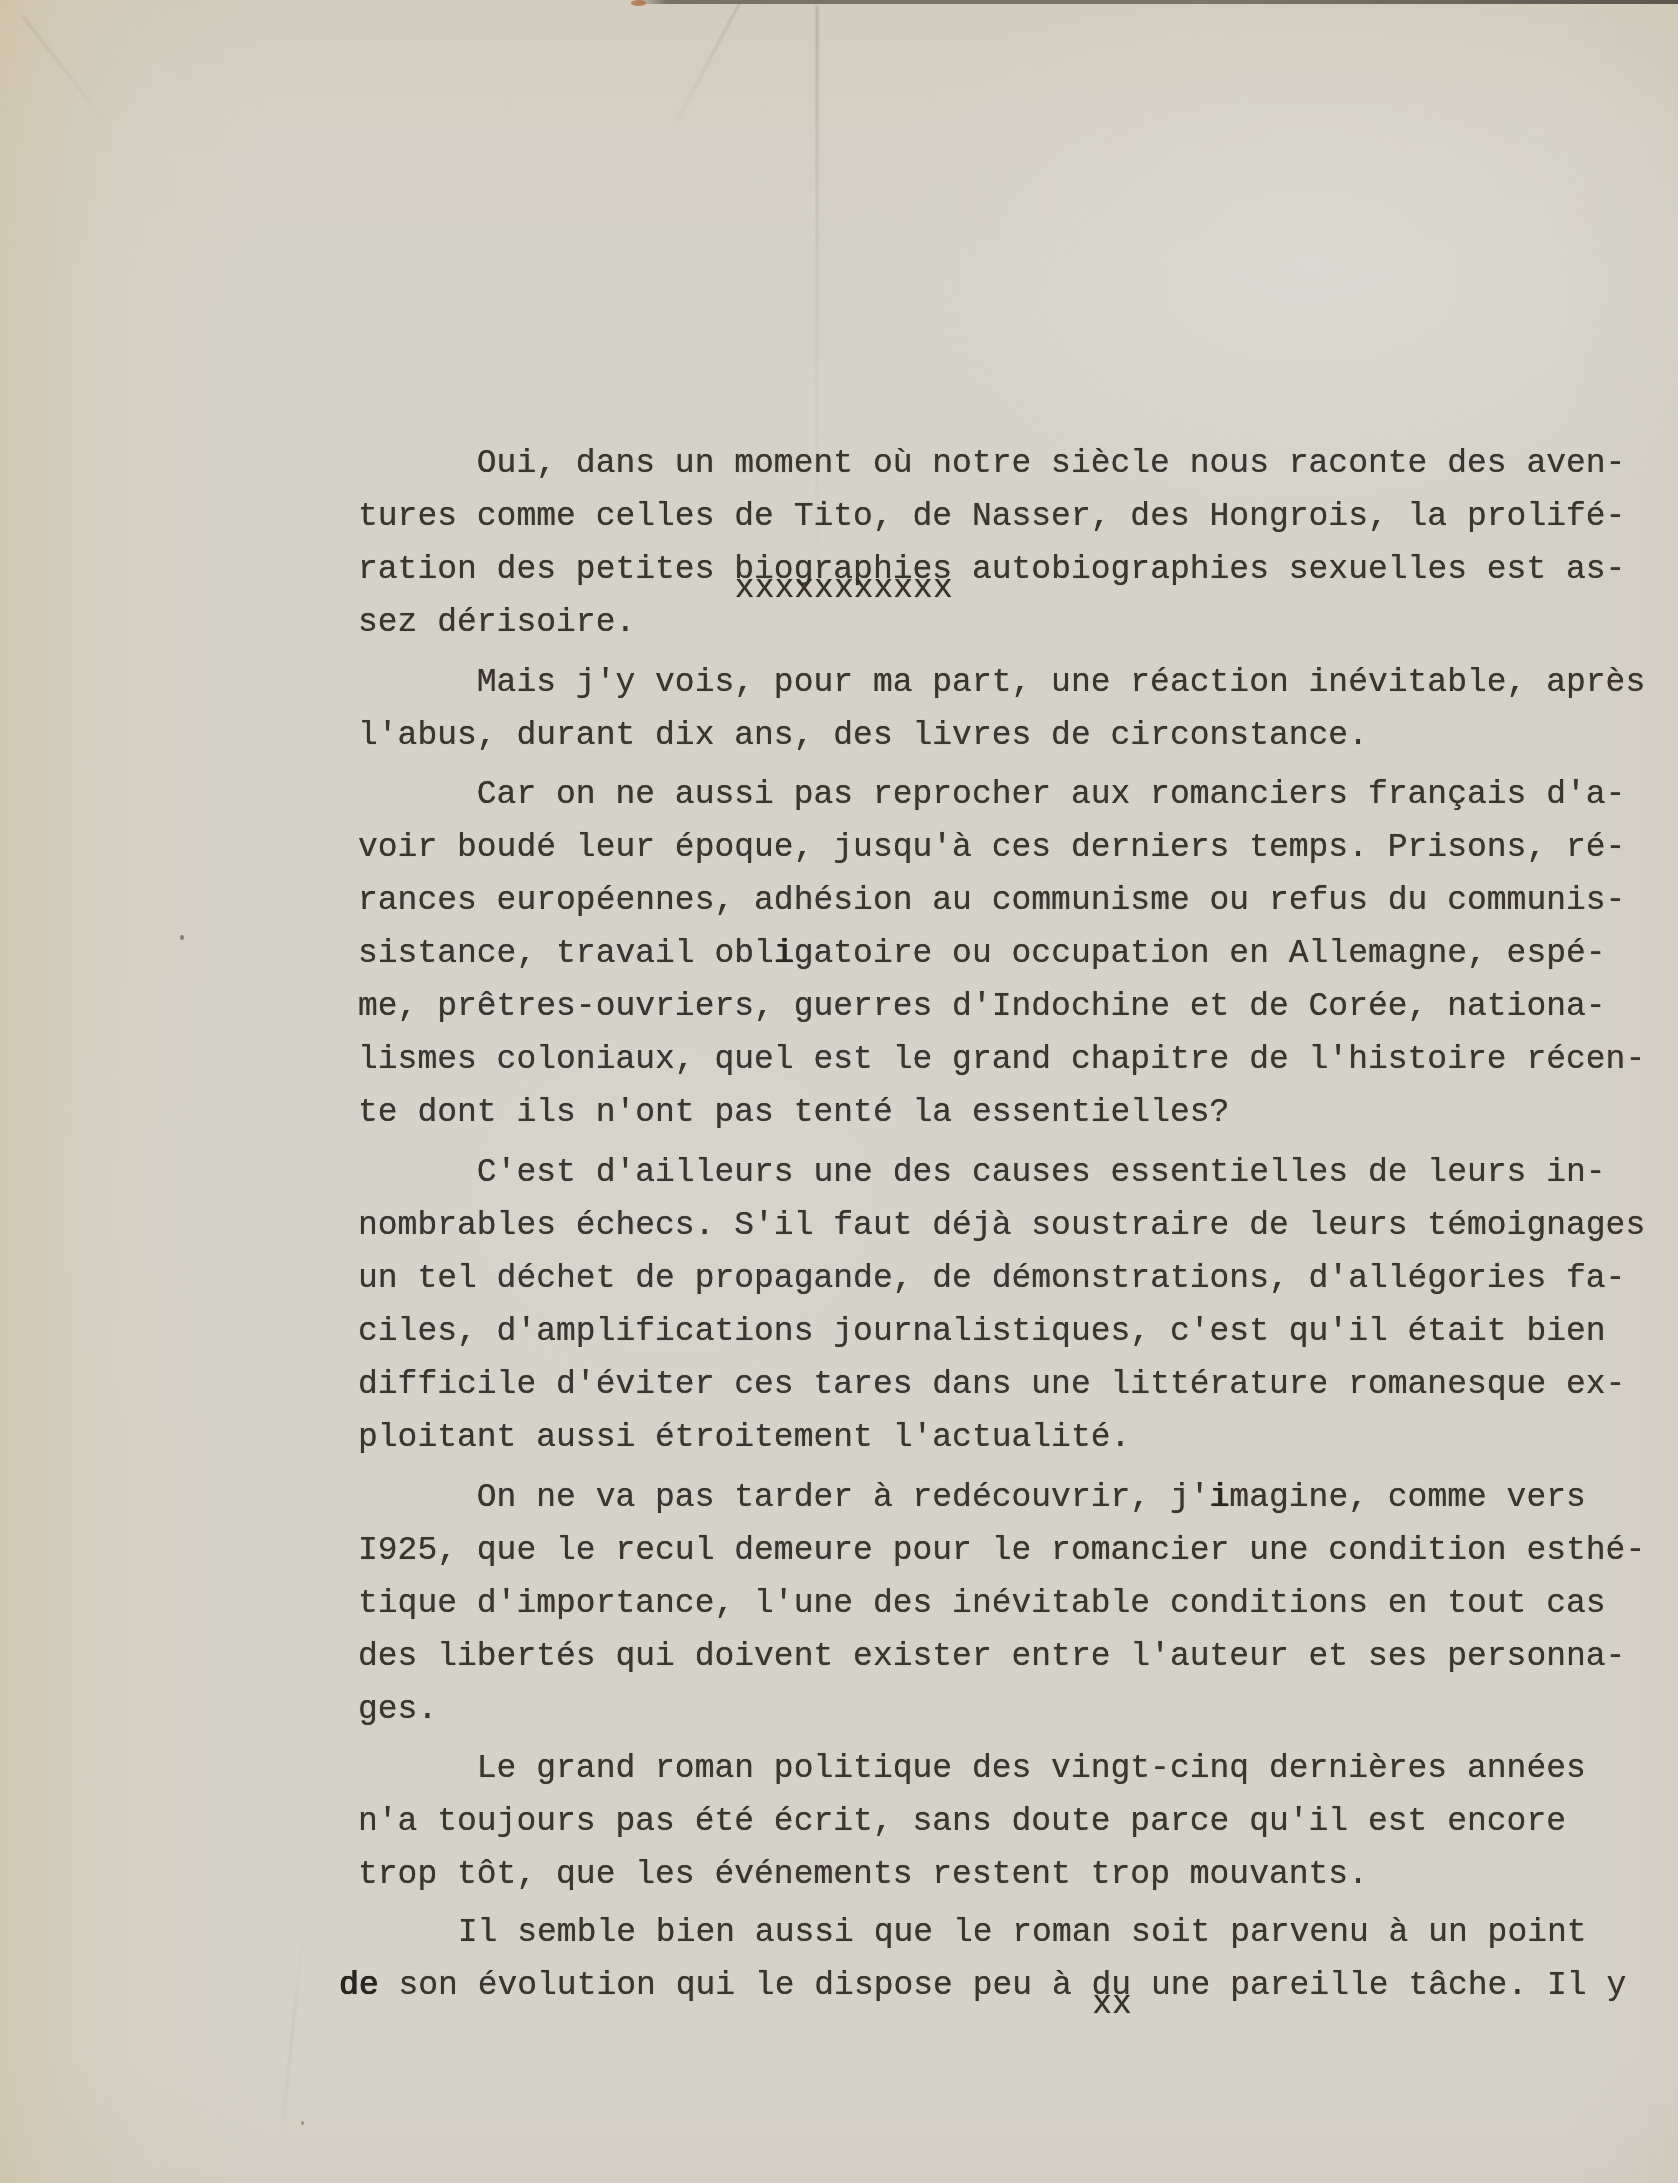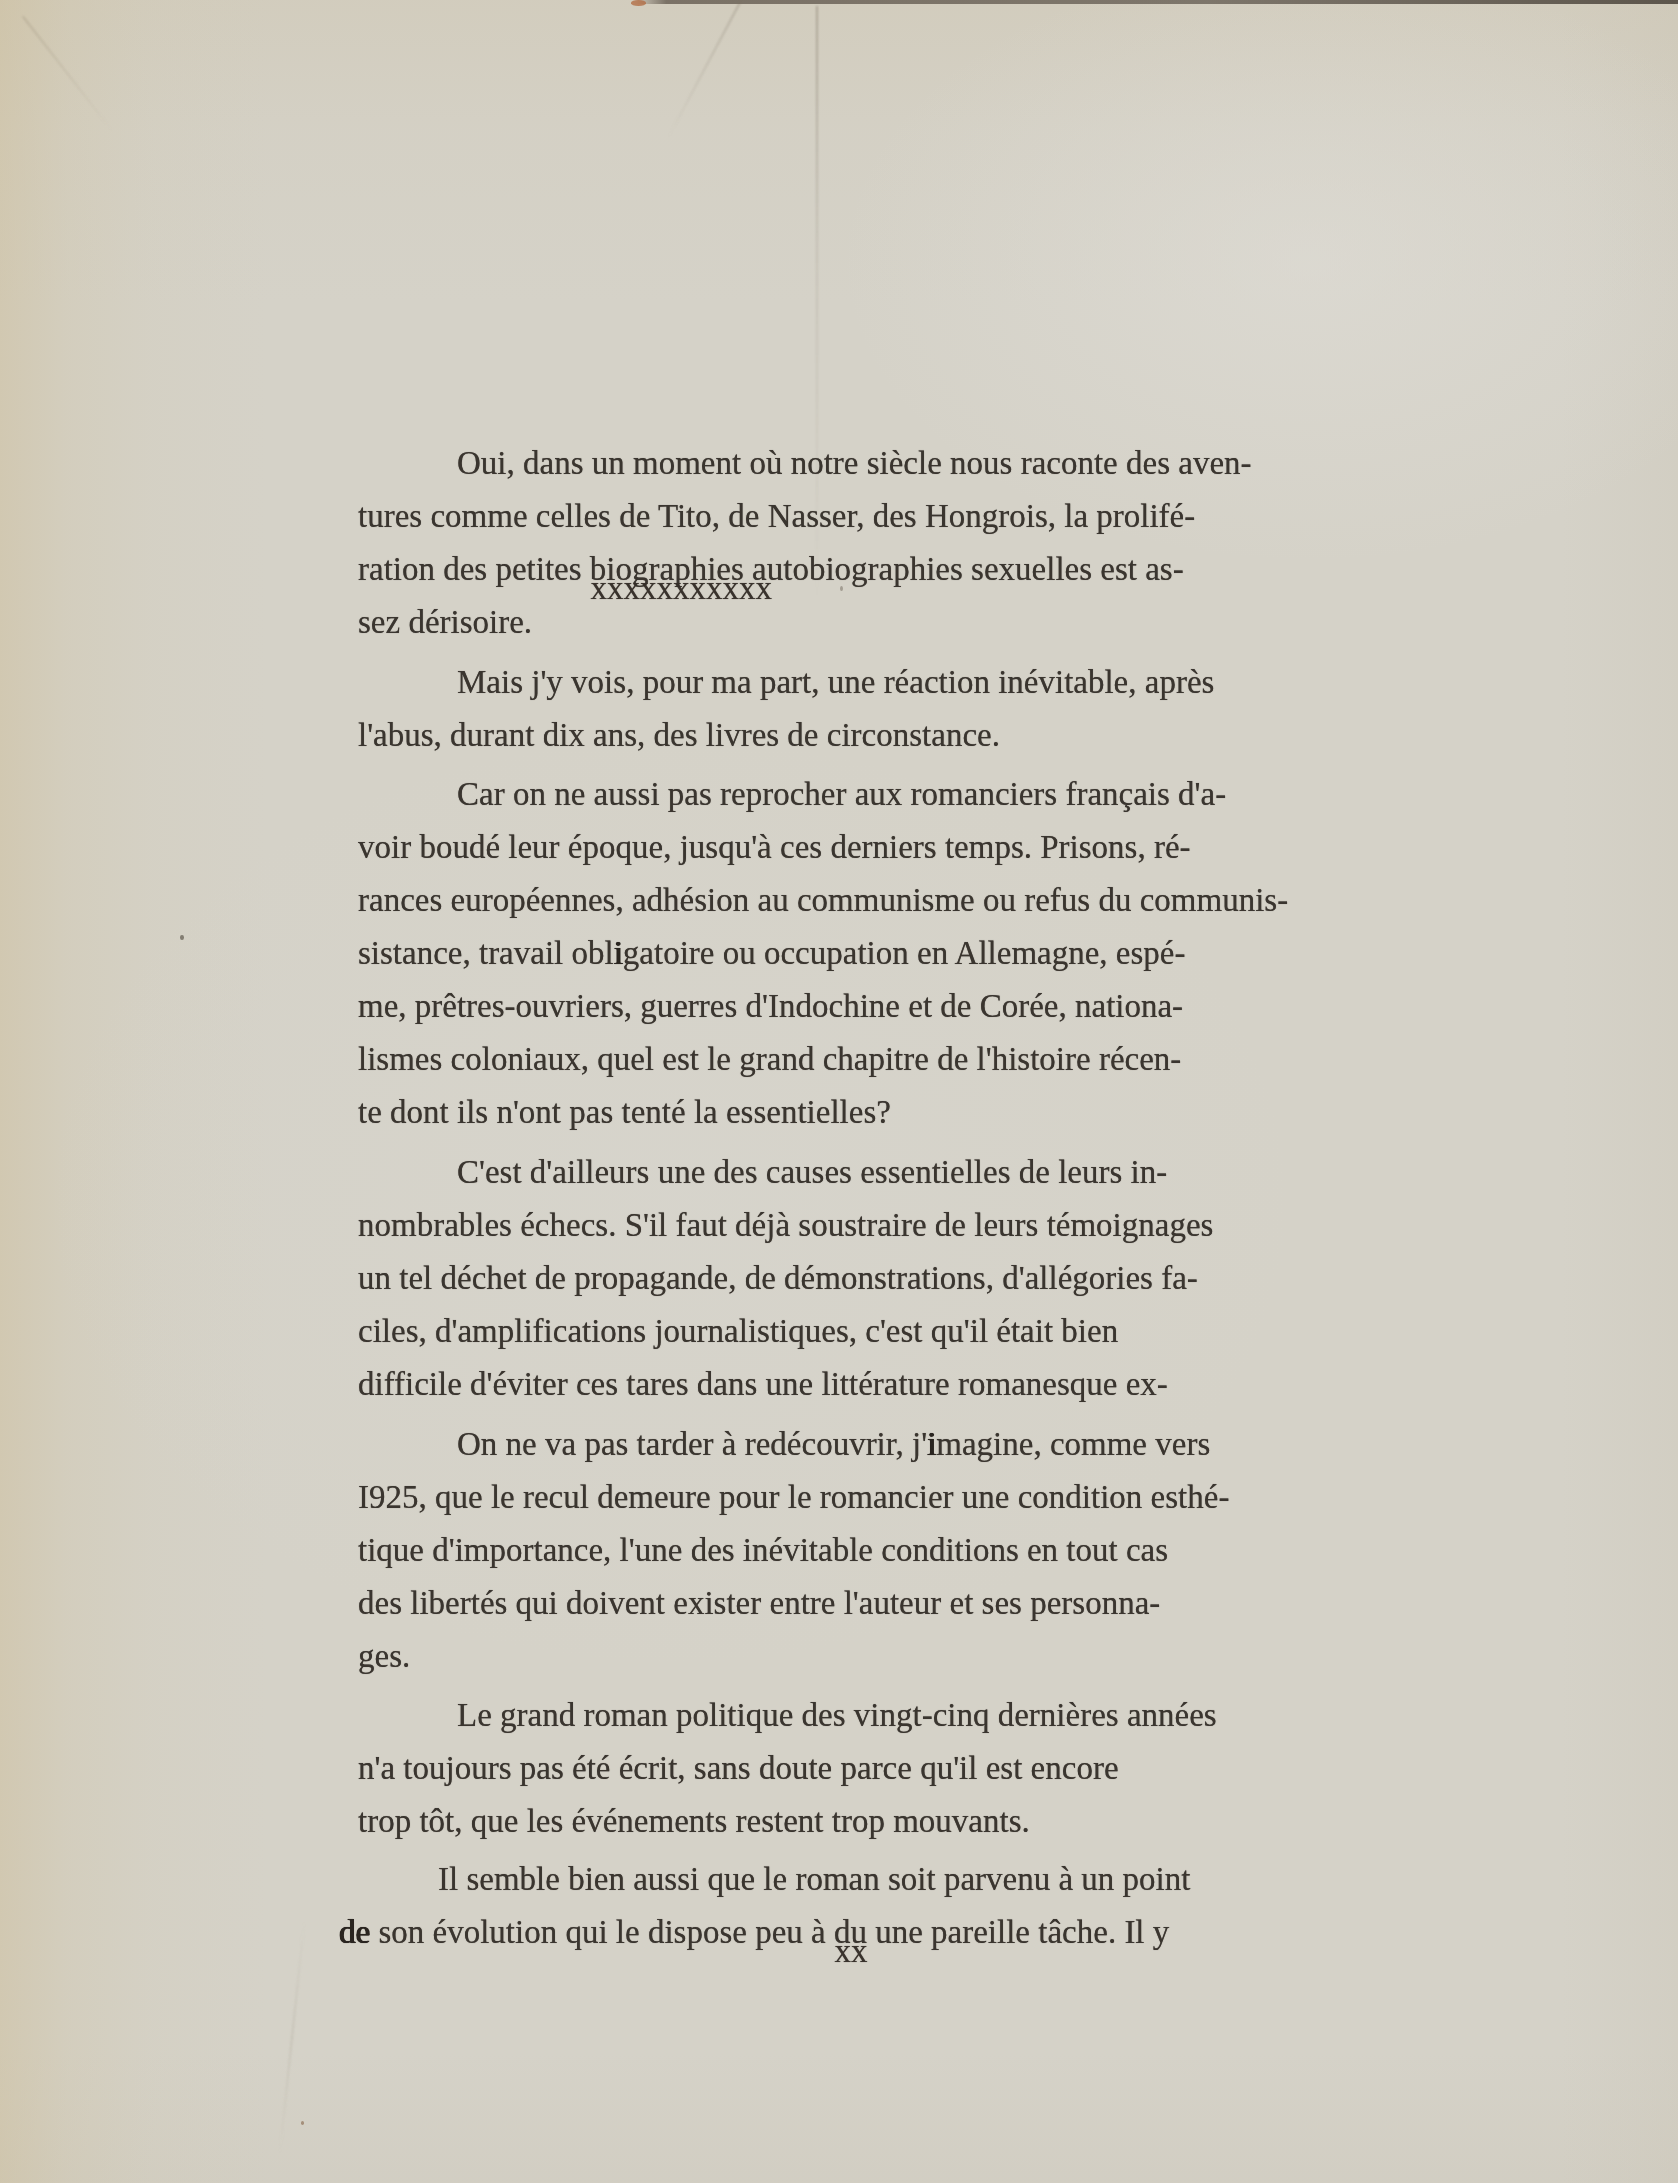--- a/index.html
+++ b/index.html
@@ -47,21 +47,21 @@
     transform:rotate(6deg);filter:blur(1.1px);
   }
   .speck{border-radius:50%;}
   #speck-1{left:180px;top:935px;width:3.9px;height:4.5px;background:rgba(64,56,46,.55);filter:blur(0.3px);}
   #speck-2{left:301px;top:2121px;width:3.4px;height:3.9px;background:rgba(120,80,50,.5);filter:blur(0.3px);}
   #speck-3{left:840px;top:586px;width:2.8px;height:5px;background:rgba(90,80,68,.4);filter:blur(0.3px);}
 
   
   #text-block{
     position:absolute;left:358px;top:437px;width:1282px;
-    font-family:Liberation Serif, serif;
+    font-family:Liberation Mono, monospace;
     font-size:33px;line-height:53px;
     color:#3a352f;
     text-shadow:0 0 0.7px rgba(58,53,47,.8);
   }
   .para + .para{margin-top:6.7px;}
   .para:last-child{margin-top:5px;margin-left:-19px;}
   .line{white-space:pre;}
   .para .line:first-child{text-indent:6ch;}
   .ds{ 
     color:#2a2520;
@@ -107,20 +107,21 @@
         <div class="line"><span>me, prêtres-ouvriers, guerres d'Indochine et de Corée, nationa-</span></div>
         <div class="line"><span>lismes coloniaux, quel est le grand chapitre de l'histoire récen-</span></div>
         <div class="line"><span>te dont ils n'ont pas tenté la essentielles?</span></div>
       </div>
       <div class="para">
         <div class="line"><span>C'est d'ailleurs une des causes essentielles de leurs in-</span></div>
         <div class="line"><span>nombrables échecs. S'il faut déjà soustraire de leurs témoignages</span></div>
         <div class="line"><span>un tel déchet de propagande, de démonstrations, d'allégories fa-</span></div>
         <div class="line"><span>ciles, d'amplifications journalistiques, c'est qu'il était bien</span></div>
         <div class="line"><span>difficile d'éviter ces tares dans une littérature romanesque ex-</span></div>
+        <div class="line"><span>ploitant aussi étroitement l'actualité.</span></div>
       </div>
       <div class="para">
         <div class="line"><span>On ne va pas tarder à redécouvrir, j'</span><span class="ds">i</span><span>magine, comme vers</span></div>
         <div class="line"><span>I925, que le recul demeure pour le romancier une condition esthé-</span></div>
         <div class="line"><span>tique d'importance, l'une des inévitable conditions en tout cas</span></div>
         <div class="line"><span>des libertés qui doivent exister entre l'auteur et ses personna-</span></div>
         <div class="line"><span>ges.</span></div>
       </div>
       <div class="para">
         <div class="line"><span>Le grand roman politique des vingt-cinq dernières années</span></div>

